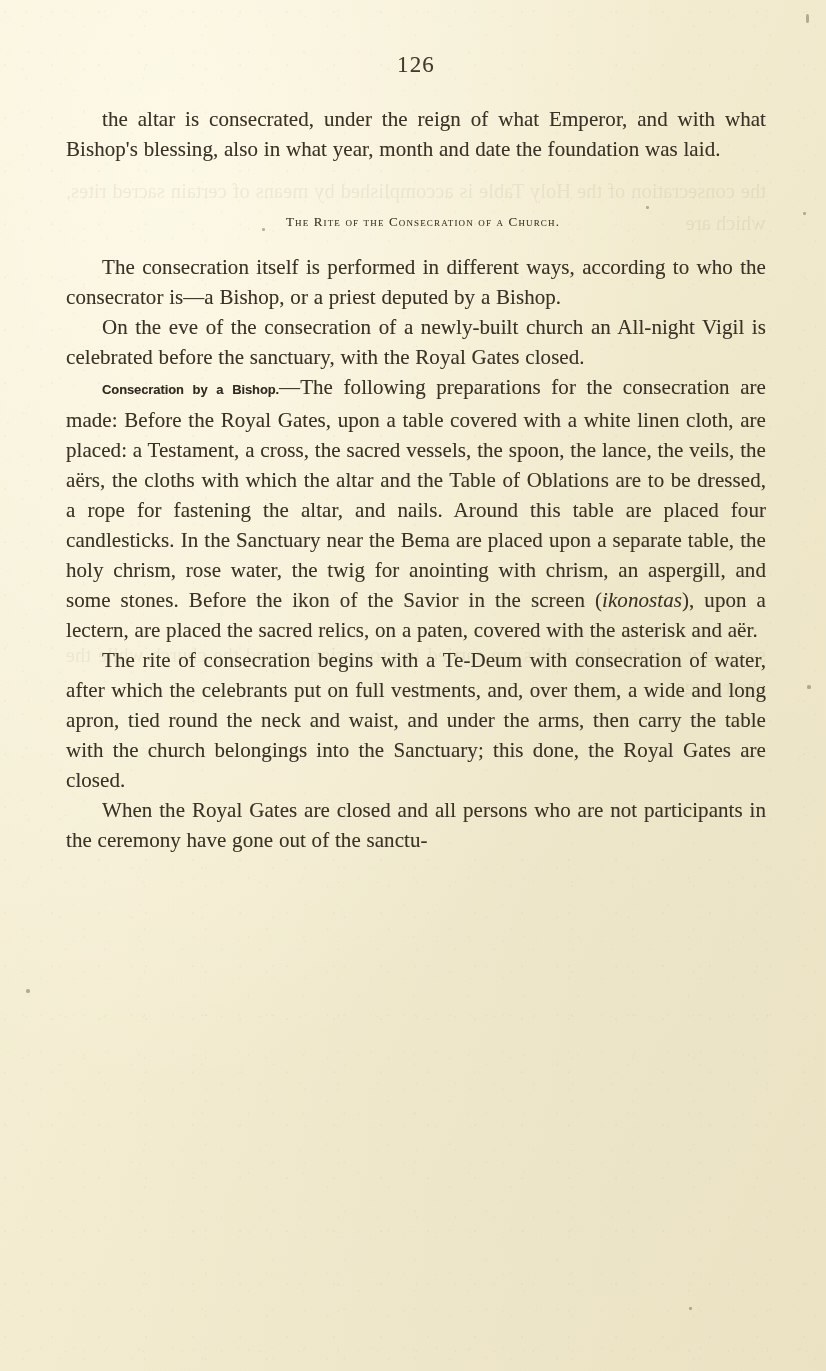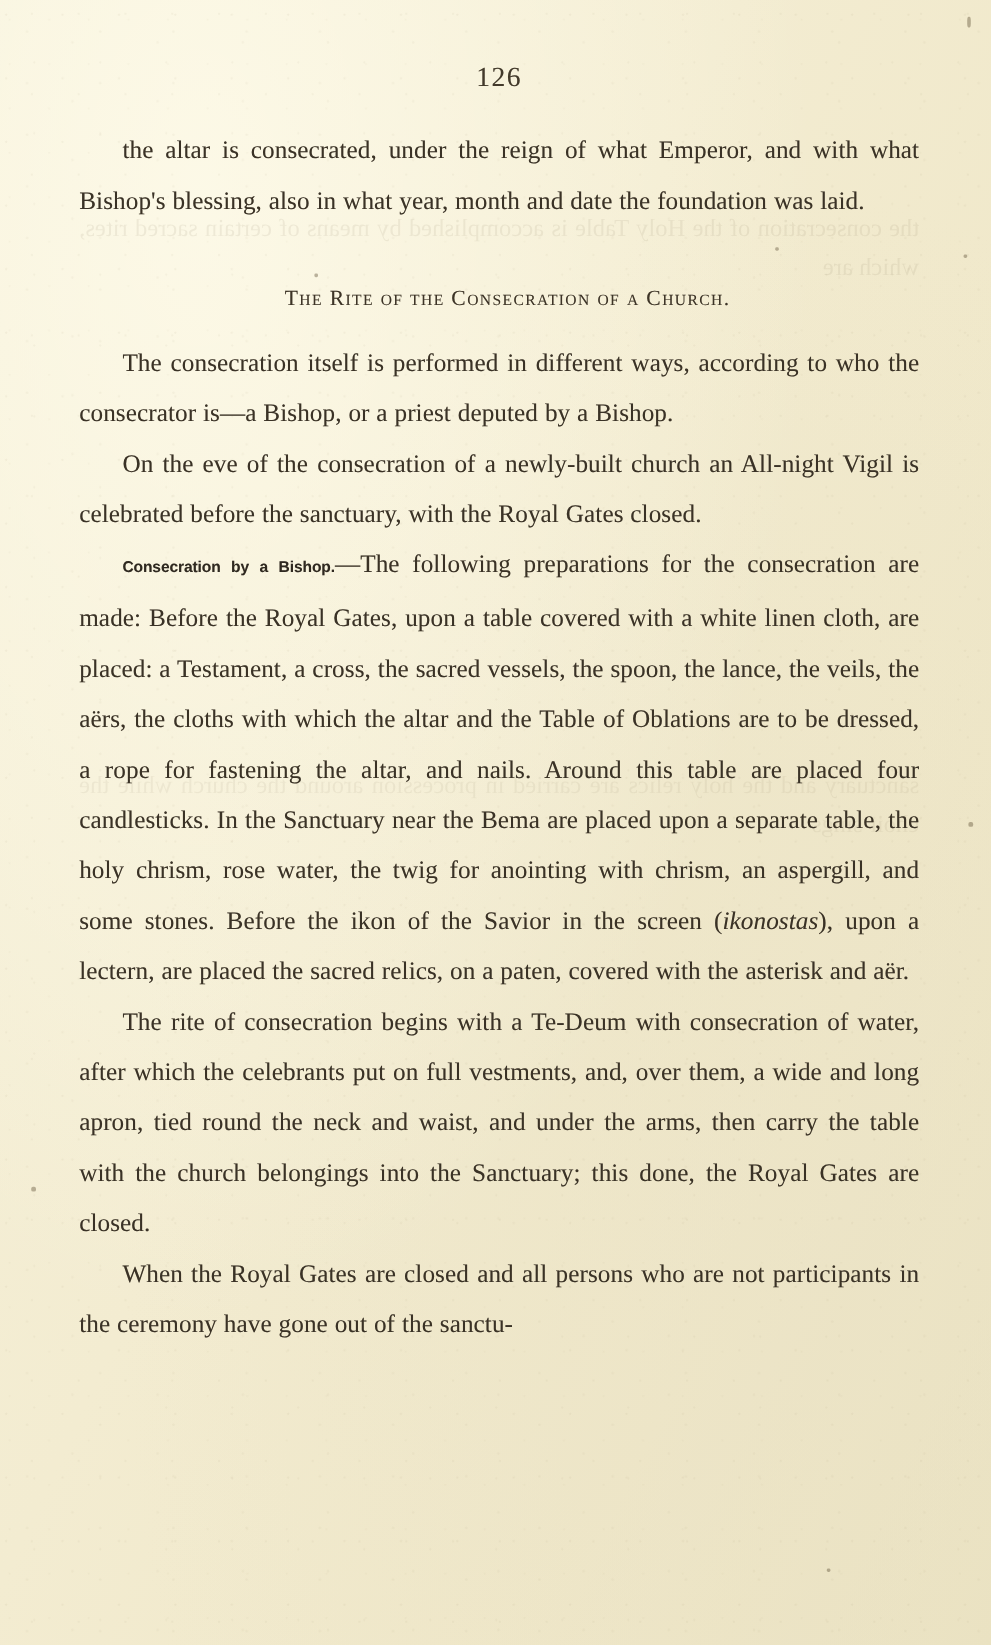--- a/index.html
+++ b/index.html
@@ -83,34 +83,34 @@
   .body {
     position: absolute;
     left: 0;
     top: 104px;
     width: 700px;
   }
 
   p.para {
     margin: 0;
     font-size: 21px;
-    line-height: 42px;
+    line-height: 30px;
     text-align: justify;
     text-indent: 36px;
     color: #3a3226;
     letter-spacing: 0.06px;
     word-spacing: 0.4px;
   }
 
   .section-head {
     margin: 0;
     padding-top: 50px;
     padding-bottom: 22px;
     text-align: center;
-    font-size: 18px;
+    font-size: 13px;
     font-weight: normal;
     font-variant: small-caps;
     letter-spacing: 1.15px;
     color: #3d3427;
     padding-left: 14px;
   }
 
   .runin {
     font-family: "Liberation Sans", "DejaVu Sans", sans-serif;
     font-weight: bold;

